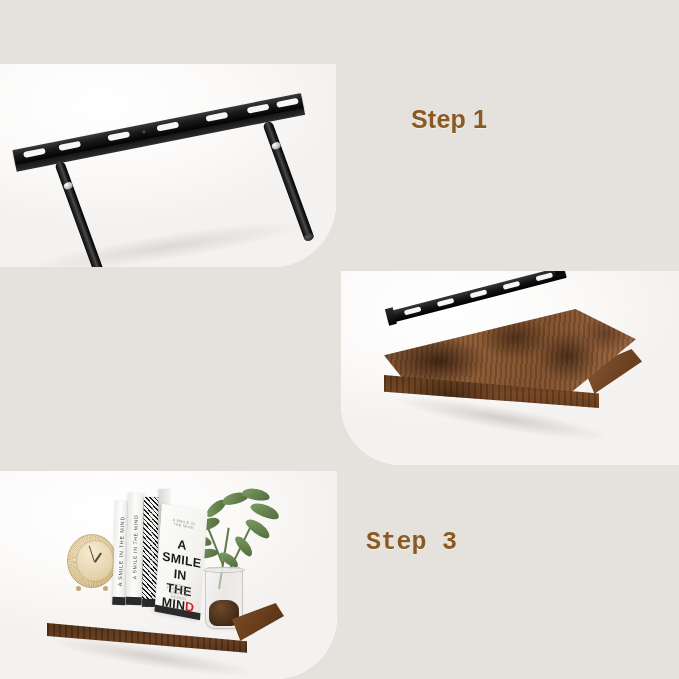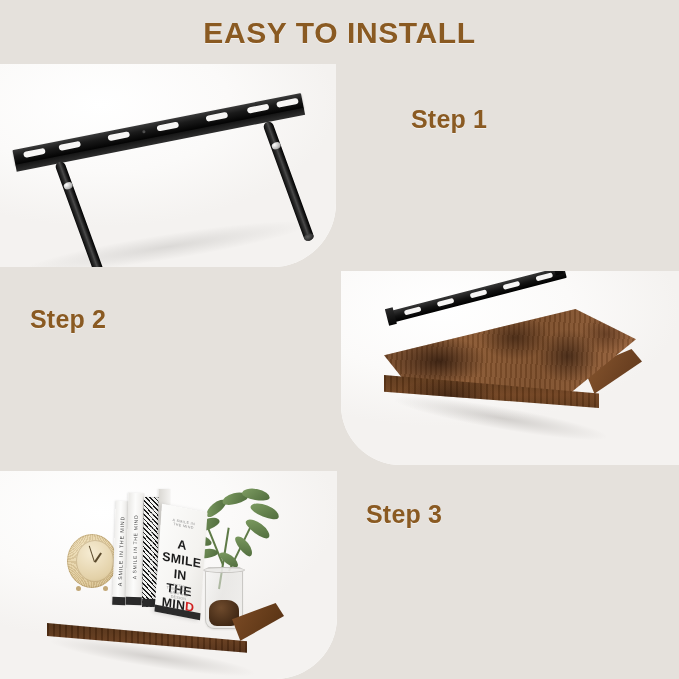--- a/index.html
+++ b/index.html
@@ -76,21 +76,21 @@
   }
   .step-body {
     font-size: 18.5px;
     line-height: 26px;
     color: #2b2a28;
     margin: 0;
     letter-spacing: -0.1px;
   }
   #text-step1 { left: 366px; top: 105px; width: 300px; margin-left: 45px; }
   #text-step2 { left: 30px;  top: 305px; width: 290px; }
-  #text-step3 { left: 366px; top: 500px; width: 305px; }
+  #text-step3 { left: 366px; top: 528px; width: 305px; font-family: Liberation Mono, monospace; }
 
   
   #bracket-assembly {
     position: absolute;
     left: 0; top: 0;
     width: 336px; height: 203px;
   }
   .bracket-bar {
     position: absolute;
     left: 14px; top: 86px;
@@ -478,21 +478,20 @@
     position: absolute;
     border-radius: 50% 50% 50% 50% / 60% 60% 40% 40%;
     background: linear-gradient(130deg, #7f9e63, #4f6b3c);
   }
 </style>
 </head>
 <body>
 
 <div id="infographic">
 
-  <div class="page-title">EASY TO INSTALL</div>
 
   <div class="photo" id="photo-step1">
     <div class="wall"></div>
     <div id="bracket-assembly">
       <div id="bracket-shadow"></div>
       <div class="bracket-bar">
         <div class="lip"></div>
         <div class="slot" style="left:10px"></div>
         <div class="slot" style="left:46px"></div>
         <div class="slot" style="left:96px"></div>
@@ -511,21 +510,20 @@
         <div class="cap"></div>
       </div>
     </div>
   </div>
 
   <div class="textblock" id="text-step1">
     <div class="step-heading">Step 1</div>
   </div>
 
   <div class="textblock" id="text-step2">
-    <div class="step-heading">Step 2</div>
   </div>
 
   <div class="photo" id="photo-step2">
     <div class="wall"></div>
     <div id="shelf-assembly">
       <div id="shelf2-shadow"></div>
       <div id="shelf2-bracket">
         <div class="tab" style="left:-4px; top:-3px;"></div>
         <div class="tab" style="left:170px; top:-10px;"></div>
         <div class="slot" style="left:14px"></div>

